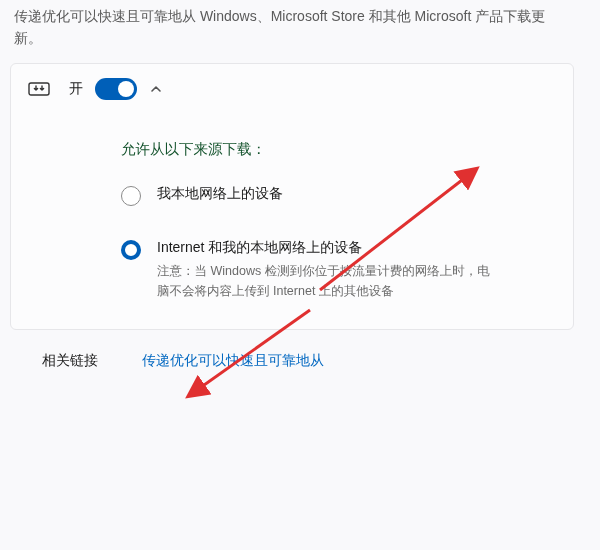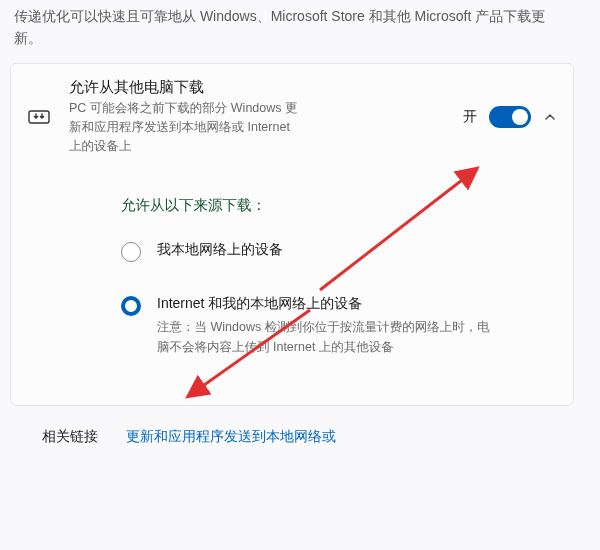--- a/index.html
+++ b/index.html
@@ -52,31 +52,31 @@
     position: absolute; right: 3px; top: 3px;
     width: 16px; height: 16px; border-radius: 50%;
     background: #fff;
   }
   .chevron { color: #555; display: flex; }
   .section {
     padding: 8px 16px 28px 110px;
   }
   .section-title { font-size: 14.5px; color: #14532d; margin: 18px 0 26px 0; }
   .radio-row { display: flex; align-items: flex-start; gap: 16px; margin-bottom: 34px; }
-  .radio-row.selected { margin-bottom: 20px; }
+  .radio-row.selected { margin-bottom: 0; }
   .radio {
     width: 20px; height: 20px; border-radius: 50%;
     border: 1.5px solid #8a8a8a; flex: 0 0 auto;
     position: relative; top: 1px; background: #fff;
   }
   .radio.checked { border: 4px solid #005fb8; }
   .radio-label { font-size: 14px; color: #1a1a1a; }
   .radio-note { font-size: 12.5px; color: #6b6b6b; line-height: 1.6; margin-top: 4px; max-width: 340px; }
   .links-row {
-    display: flex; align-items: center; gap: 28px;
+    display: flex; align-items: center; gap: 44px;
     padding: 22px 16px 6px 32px;
   }
   .links-label { color: #1a1a1a; font-size: 14px; }
   .link { color: #0067c0; font-size: 14px; text-decoration: none; }
   
   .anno { position: absolute; pointer-events: none; }
 </style>
 </head>
 <body>
 
@@ -86,24 +86,20 @@
 
   <div class="card">
 
     <div class="card-header">
       <div class="header-icon">
         <svg width="22" height="18" viewBox="0 0 22 18" fill="none" stroke="currentColor" stroke-width="1.4" stroke-linecap="round" stroke-linejoin="round">
           <rect x="1" y="3" width="20" height="12" rx="2"></rect>
           <path d="M8 6 v4 M8 10 l-1.6 -1.6 M8 10 l1.6 -1.6"></path>
           <path d="M14 6 v4 M14 10 l-1.6 -1.6 M14 10 l1.6 -1.6"></path>
         </svg>
-      </div>
-      <div class="header-text">
-        <div class="header-title">允许从其他电脑下载</div>
-        <div class="header-desc">PC 可能会将之前下载的部分 Windows 更新和应用程序发送到本地网络或 Internet 上的设备上</div>
       </div>
       <div class="header-controls">
         <span class="toggle-label">开</span>
         <div class="toggle">
           <div class="knob"></div>
         </div>
         <span class="chevron">
           <svg width="14" height="14" viewBox="0 0 14 14" fill="none" stroke="currentColor" stroke-width="1.6" stroke-linecap="round" stroke-linejoin="round">
             <path d="M3 9 L7 5 L11 9"></path>
           </svg>
@@ -127,21 +123,21 @@
           <div class="radio-label">Internet 和我的本地网络上的设备</div>
           <div class="radio-note">注意：当 Windows 检测到你位于按流量计费的网络上时，电脑不会将内容上传到 Internet 上的其他设备</div>
         </div>
       </div>
     </div>
 
   </div>
 
   <div class="links-row">
     <span class="links-label">相关链接</span>
-    <a href="#" class="link">更新和应用程序发送到本地网络或</a>
+    <a href="#" class="link">传递优化可以快速且可靠地从</a>
   </div>
 
   <svg class="anno" style="left:0;top:0" width="600" height="550">
     <defs>
       <marker id="ah" markerWidth="8" markerHeight="8" refX="6" refY="4" orient="auto">
         <path d="M0,0 L8,4 L0,8 Z" fill="#e03030"></path>
       </marker>
     </defs>
     <line x1="320" y1="290" x2="475" y2="170" stroke="#e03030" stroke-width="3" marker-end="url(#ah)"></line>
     <line x1="310" y1="310" x2="190" y2="395" stroke="#e03030" stroke-width="3" marker-end="url(#ah)"></line>

